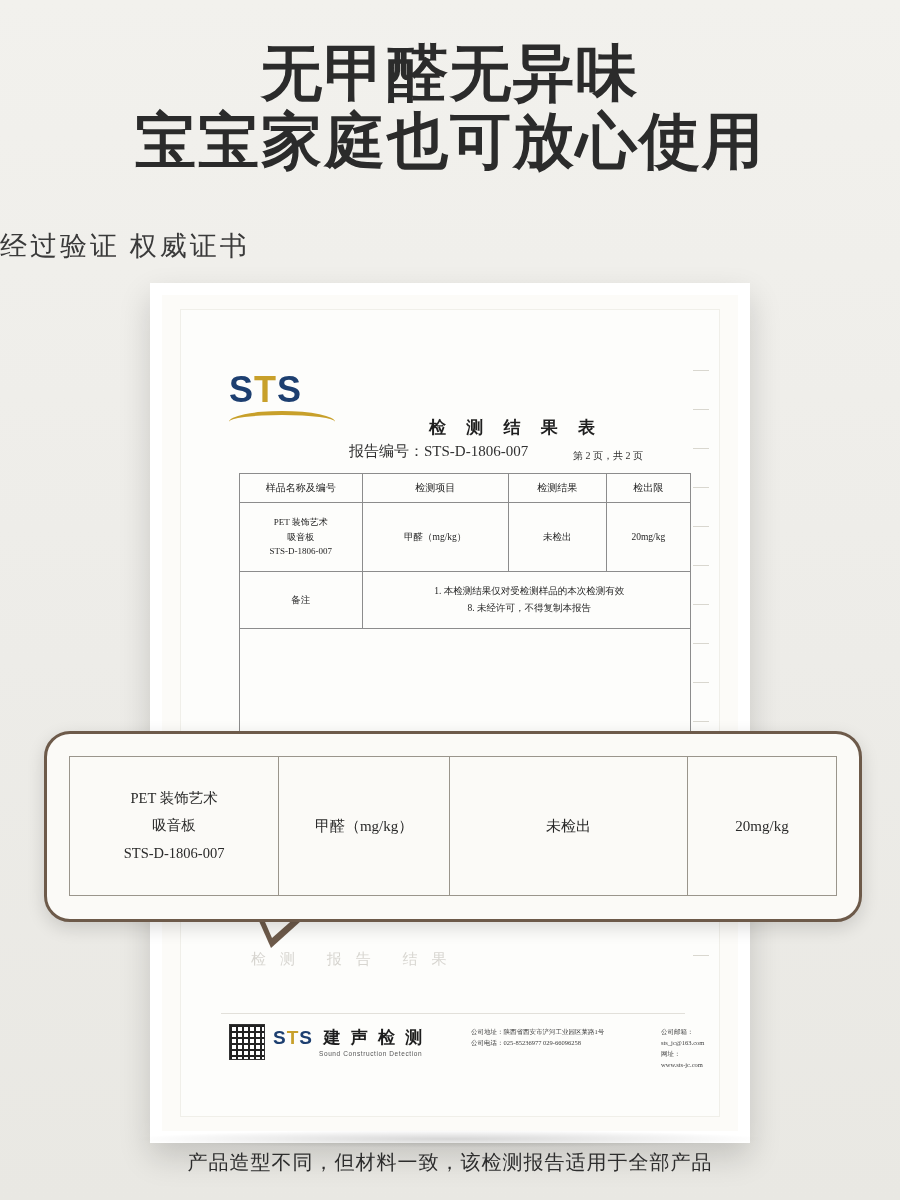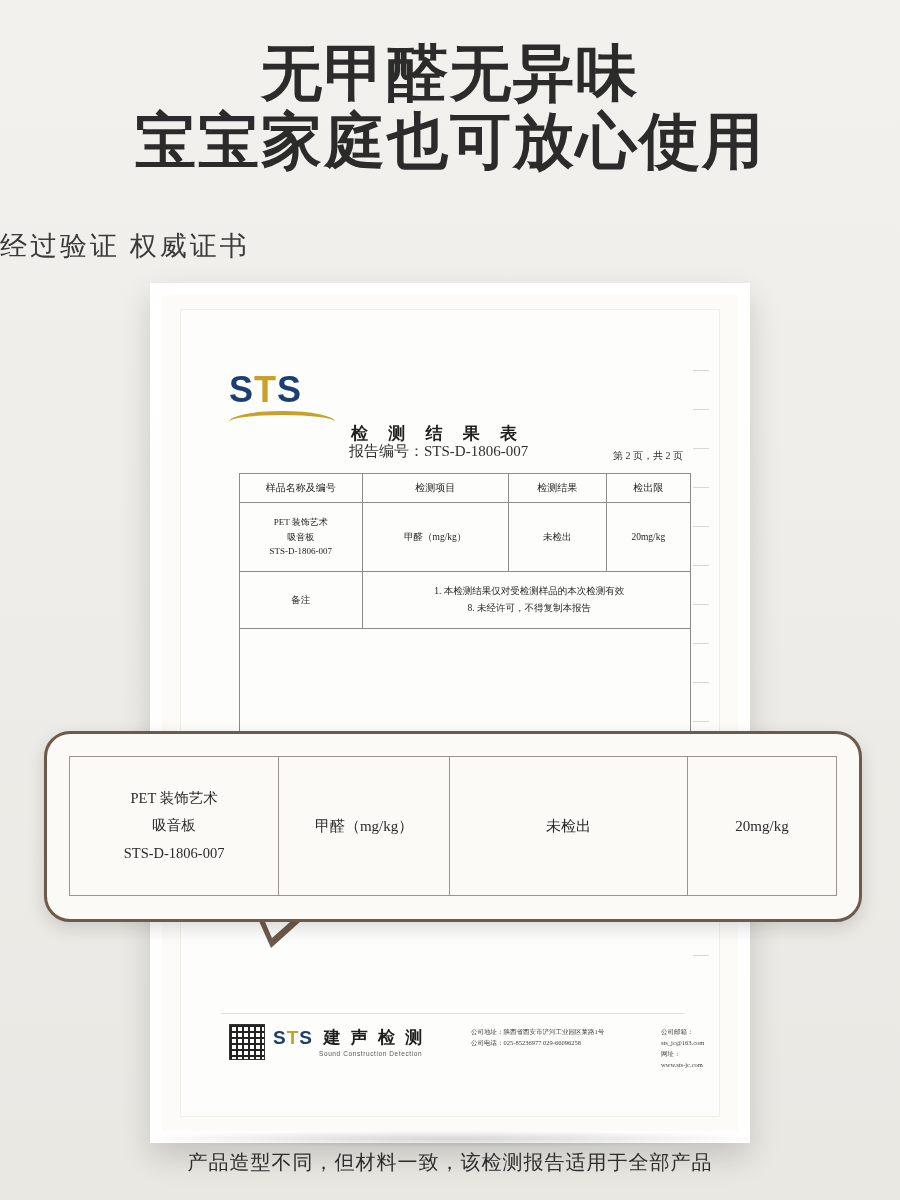--- a/index.html
+++ b/index.html
@@ -129,23 +129,23 @@
     width: 106px;
     height: 9px;
     border-top: 4px solid #c8a02a;
     border-radius: 60% 60% 0 0 / 100% 100% 0 0;
   }
 
   
   .report-title {
     position: absolute;
     left: 170px;
-    top: 112px;
+    top: 106px;
     width: 330px;
-    text-align: left;
+    text-align: center;
     font-family: "Liberation Serif", serif;
     font-size: 17px;
     font-weight: bold;
     letter-spacing: 8px;
     color: #1f1f1f;
   }
   .report-no {
     position: absolute;
     left: 168px;
     top: 132px;
@@ -153,21 +153,20 @@
     color: #303030;
     font-family: Liberation Serif, serif;
   }
   .report-page {
     position: absolute;
     left: 392px;
     top: 139px;
     font-size: 10px;
     color: #303030;
     font-family: "Liberation Serif", serif;
-    margin-left: 40px;
   }
 
   
   .res-table {
     position: absolute;
     left: 58px;
     top: 163px;
     width: 452px;
     border-collapse: collapse;
     font-family: "Liberation Serif", serif;
@@ -421,20 +420,21 @@
               <div>1. 本检测结果仅对受检测样品的本次检测有效</div>
               <div>8. 未经许可，不得复制本报告</div>
             </td>
           </tr>
           <tr class="blankrow">
             <td colspan="4"></td>
           </tr>
         </tbody>
           </table>
 
+        <div class="blur-band">检测 报告 结果</div>
 
         <div class="doc-footer">
           <div class="qr"></div>
           <div class="footer-logo">
             <span class="fl-sts">S<span class="s-mid">T</span>S</span>
             <span class="fl-cn">建 声 检 测</span>
             <div class="fl-en">Sound Construction Detection</div>
           </div>
           <div class="footer-info">
             <div>公司地址：陕西省西安市浐河工业园区莱路1号</div>

